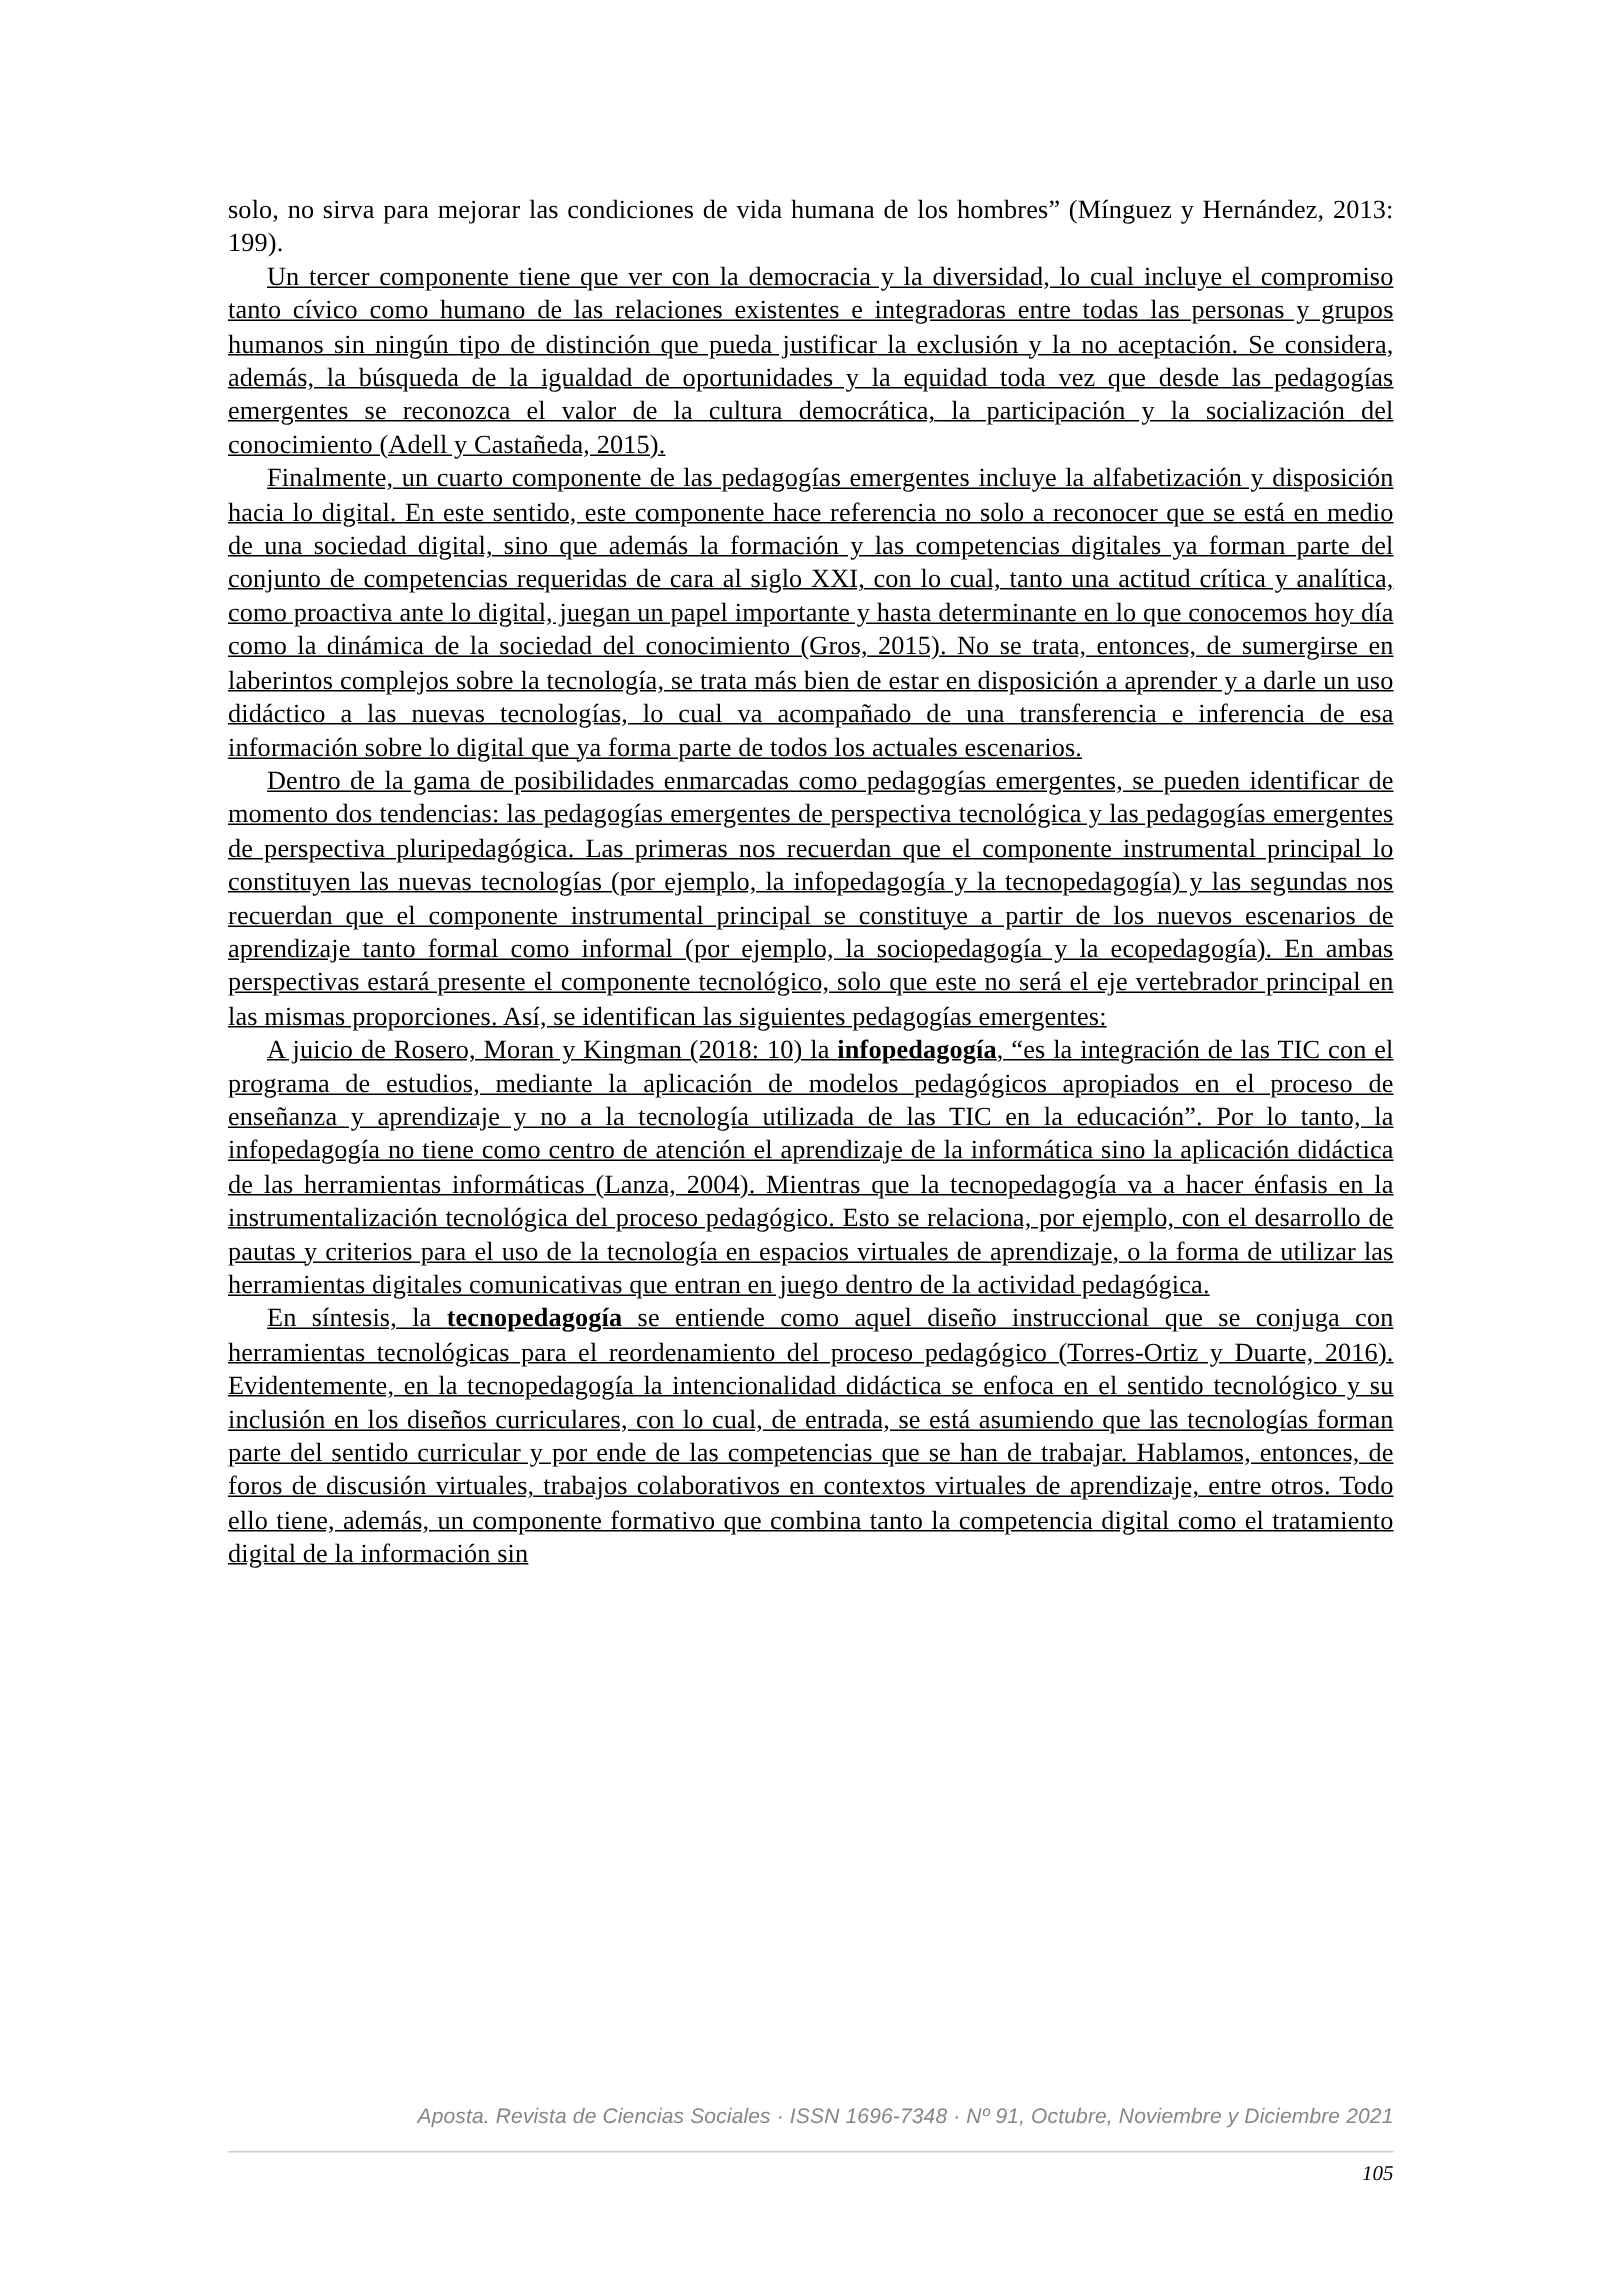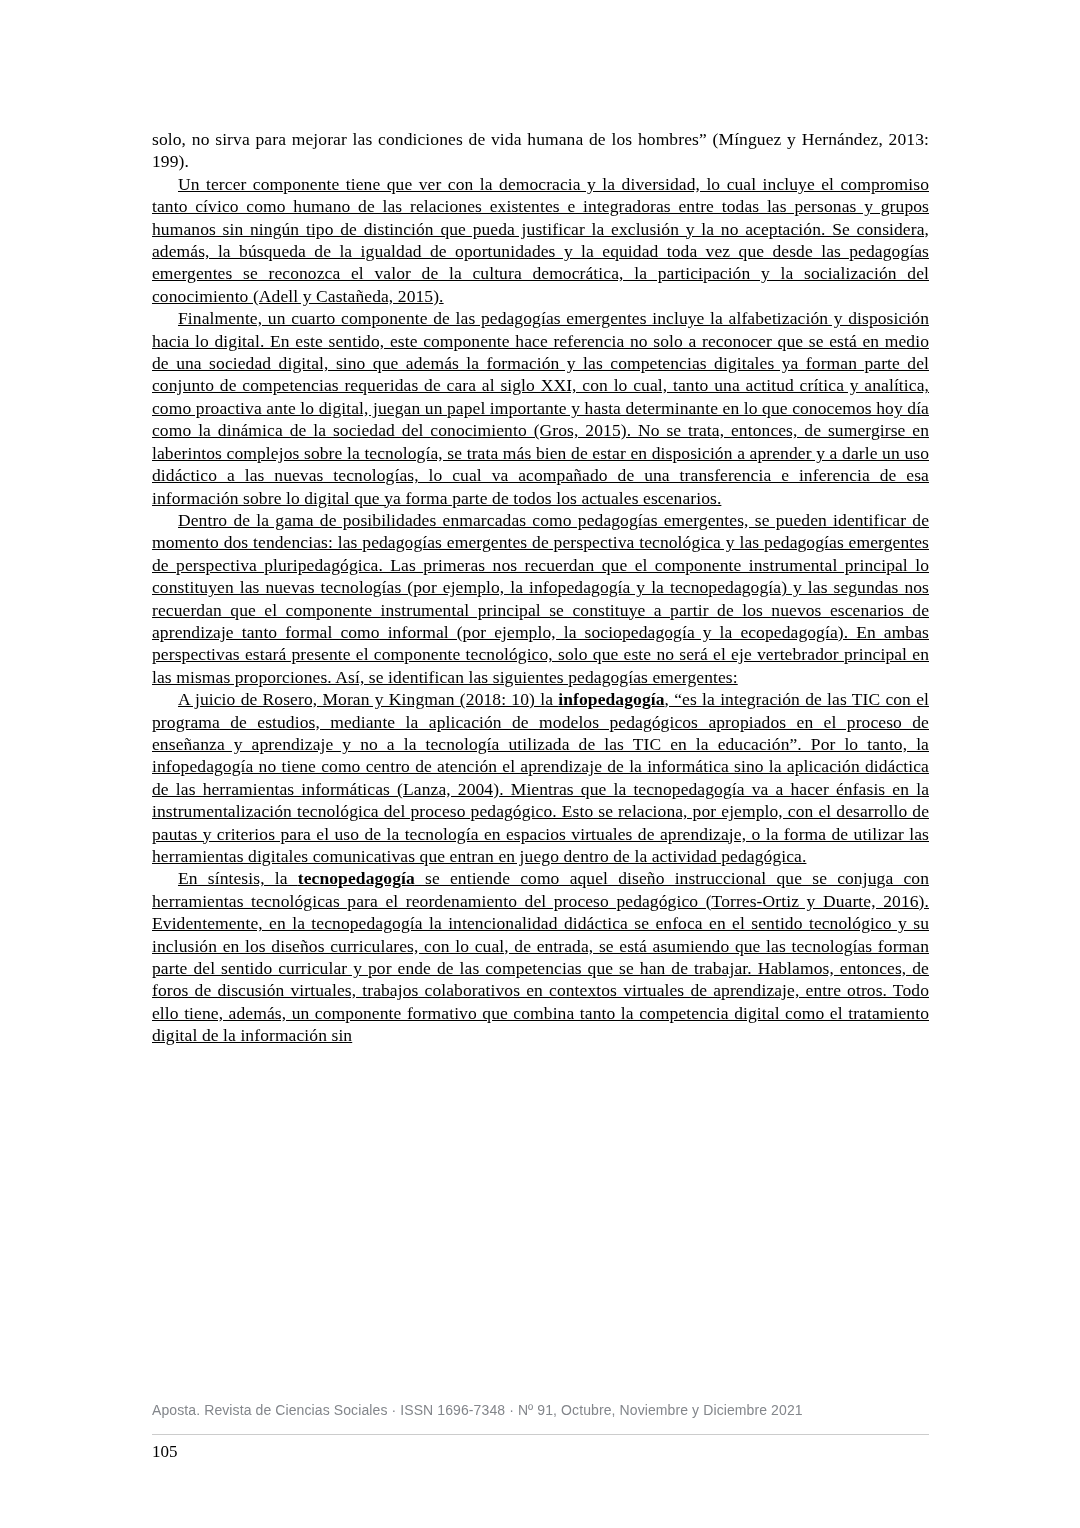--- a/index.html
+++ b/index.html
@@ -34,40 +34,41 @@
     letter-spacing: 0.1px;
     hyphens: none;
   }
   .article-body p.indent { text-indent: 26px; text-decoration: underline; }
   .article-body b { font-weight: bold; }
   .page-footer {
     position: absolute;
     top: 1401px;
     left: 152px;
     width: 777px;
-    text-align: left;
+    text-align: right;
+    font-style: italic;
   }
   .journal-line {
     font-family: "Liberation Sans", "DejaVu Sans", sans-serif;
     font-size: 14px;
     line-height: 18px;
     color: var(--footer_text);
     letter-spacing: 0.1px;
     white-space: nowrap;
   }
   .footer-rule {
     border: none;
     border-top: 1px solid var(--rule);
     margin: 15px 0 0 0;
     width: 100%;
   }
   .page-number {
     margin-top: 7px;
     font-family: "Liberation Serif", "DejaVu Serif", serif;
-    font-size: 17px;
+    font-size: 14px;
     color: var(--body_text);
   }
 </style>
 </head>
 <body>
 
 <div class="page">
   <div class="article-body" id="article-body">
       <p class=""><span>solo, no sirva para mejorar las condiciones de vida humana de los hombres” (Mínguez y Hernández, 2013: 199).</span></p>
       <p class="indent"><span>Un tercer componente tiene que ver con la democracia y la diversidad, lo cual incluye el compromiso tanto cívico como humano de las relaciones existentes e integradoras entre todas las personas y grupos humanos sin ningún tipo de distinción que pueda justificar la exclusión y la no aceptación. Se considera, además, la búsqueda de la igualdad de oportunidades y la equidad toda vez que desde las pedagogías emergentes se reconozca el valor de la cultura democrática, la participación y la socialización del conocimiento (Adell y Castañeda, 2015).</span></p>

